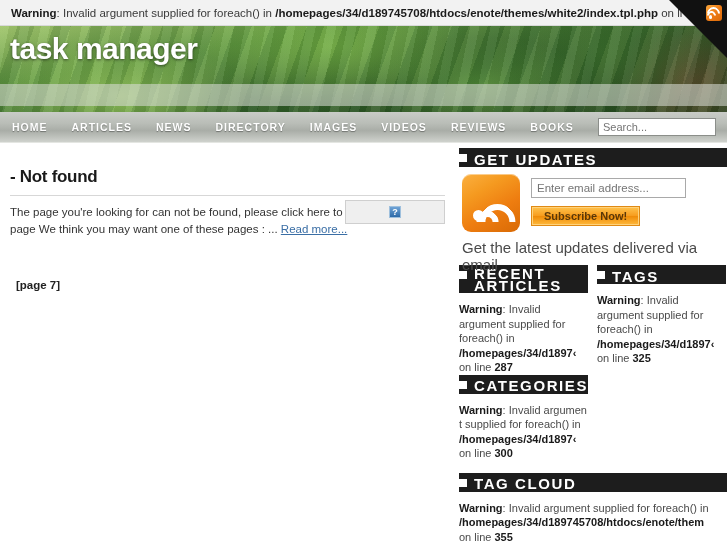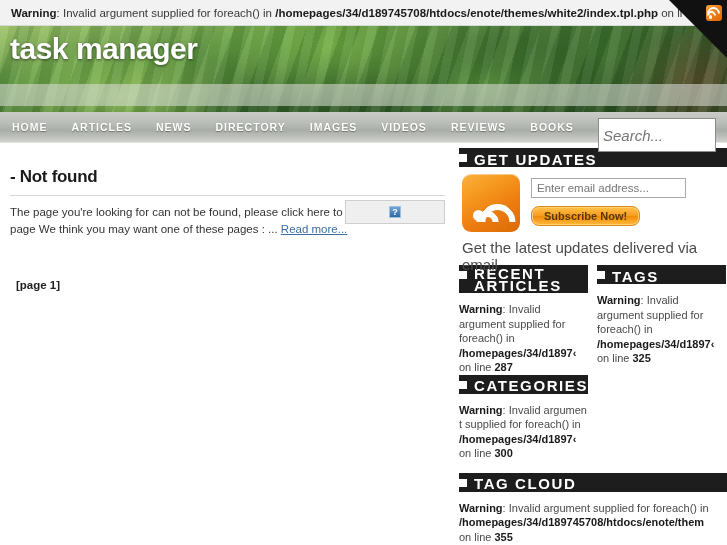--- a/index.html
+++ b/index.html
@@ -122,24 +122,23 @@
     color: #ffffff;
     text-shadow: 0 1px 1px rgba(0,0,0,.35);
     cursor: pointer;
   }
   #search-input {
     position: absolute; right: 11px; top: 6px;
     width: 118px; height: 18px;
     border: 1px solid #8b8e8a;
     background: #fff;
     font-family: "Liberation Sans", sans-serif;
-    font-size: 15px;
+    font-size: 11px;
     color: #555;
-    padding: 16px 4px;
-    font-style: italic;
+    padding: 0 4px;
   }
 
   
   #content-col {
     position: absolute; left: 0; top: 143px;
     width: 455px; height: 402px;
     padding: 0 10px;
   }
   #post-title {
     margin: 24px 0 0 0;
@@ -268,21 +267,21 @@
     font-family: "Liberation Sans", sans-serif;
     font-size: 11.5px;
     color: #444;
     padding: 0 5px;
   }
   #subscribe-button {
     position: absolute; left: 72px; top: 39px;
     height: 20px;
     padding: 1px 12px;
     border: 1px solid #e08a14;
-    border-radius: 8px;
+    border-radius: 0;
     background: linear-gradient(180deg,#ffc34d 0%,#f79d1e 48%,#ef8c08 52%,#ffb93c 100%);
     box-shadow: 0 0 0 1px #ffd27a inset;
     color: #5a3708;
     font-family: "Liberation Sans", sans-serif;
     font-size: 11px;
     font-weight: bold;
     cursor: pointer;
   }
   #updates-caption {
     position: absolute; left: 3px; top: 72px;
@@ -337,21 +336,21 @@
   <h1 id="post-title">- Not found</h1>
   <div id="title-rule"></div>
 
   <div id="post-body">
     <span>The page you're looking for can not be found, please click here to visit our home page We think you may want one of these pages : ... </span><a href="#">Read more...</a>
     <div id="broken-image">
       <span class="glyph">?</span>
     </div>
   </div>
 
-  <div id="page-marker">[page 1]</div>
+  <div id="page-marker">[page 7]</div>
 </div>
 
 <div id="sidebar">
 
   <div class="widget">
     <div class="widget-head">
       <span class="sq"></span><span class="lbl">GET UPDATES</span>
     </div>
     <div id="get-updates-body">
       <div id="rss-big">

